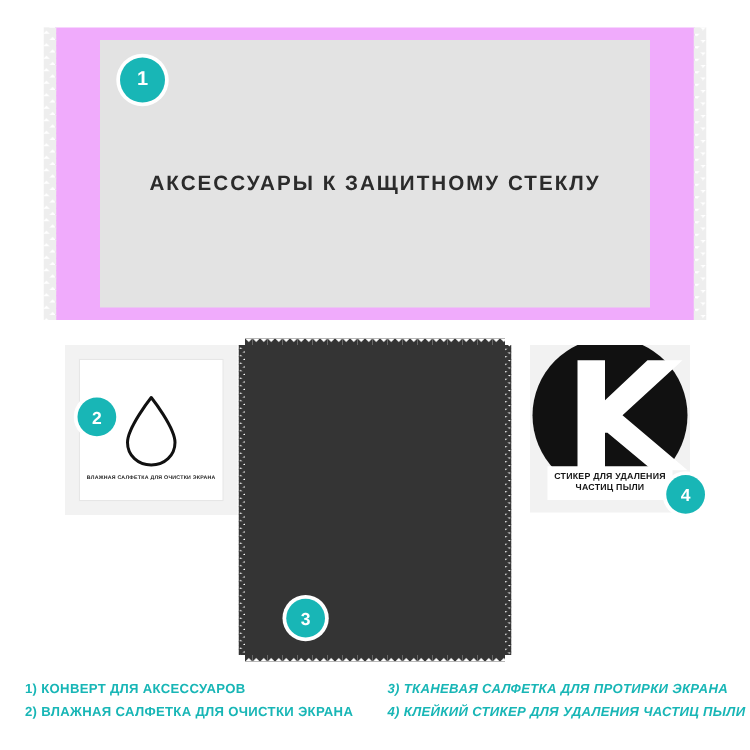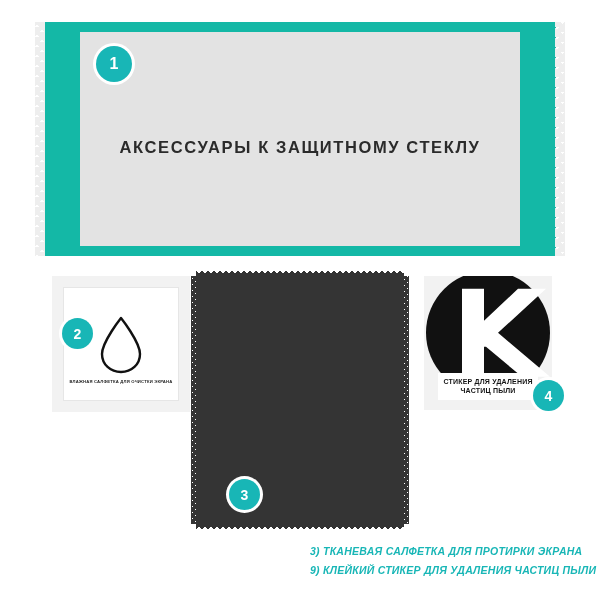--- a/index.html
+++ b/index.html
@@ -22,21 +22,21 @@
     height: 600px;
   }
 
   
   .envelope {
     position: absolute;
     left: 44px;
     top: 22px;
     width: 512px;
     height: 234px;
-    background: #14b8a6;
+    background: #f0abfc;
     box-sizing: border-box;
   }
   .zig-left, .zig-right {
     position: absolute;
     top: 0;
     width: 10px;
     height: 100%;
   }
   .zig-left {
     left: -9px;
@@ -278,19 +278,23 @@
       </svg>
     </div>
     <div class="sticker-label">
       <div>СТИКЕР ДЛЯ УДАЛЕНИЯ</div>
       <div>ЧАСТИЦ ПЫЛИ</div>
     </div>
   </div>
   <div class="badge badge-4">4</div>
 
   <div class="legend">
+    <div class="legend-col left">
+      <div class="legend-item">1) КОНВЕРТ ДЛЯ АКСЕССУАРОВ</div>
+      <div class="legend-item">2) ВЛАЖНАЯ САЛФЕТКА ДЛЯ ОЧИСТКИ ЭКРАНА</div>
+    </div>
     <div class="legend-col right">
       <div class="legend-item">3) ТКАНЕВАЯ САЛФЕТКА ДЛЯ ПРОТИРКИ ЭКРАНА</div>
-      <div class="legend-item">9) КЛЕЙКИЙ СТИКЕР ДЛЯ УДАЛЕНИЯ ЧАСТИЦ ПЫЛИ</div>
+      <div class="legend-item">4) КЛЕЙКИЙ СТИКЕР ДЛЯ УДАЛЕНИЯ ЧАСТИЦ ПЫЛИ</div>
     </div>
   </div>
 
 </div>
 
 </body></html>

